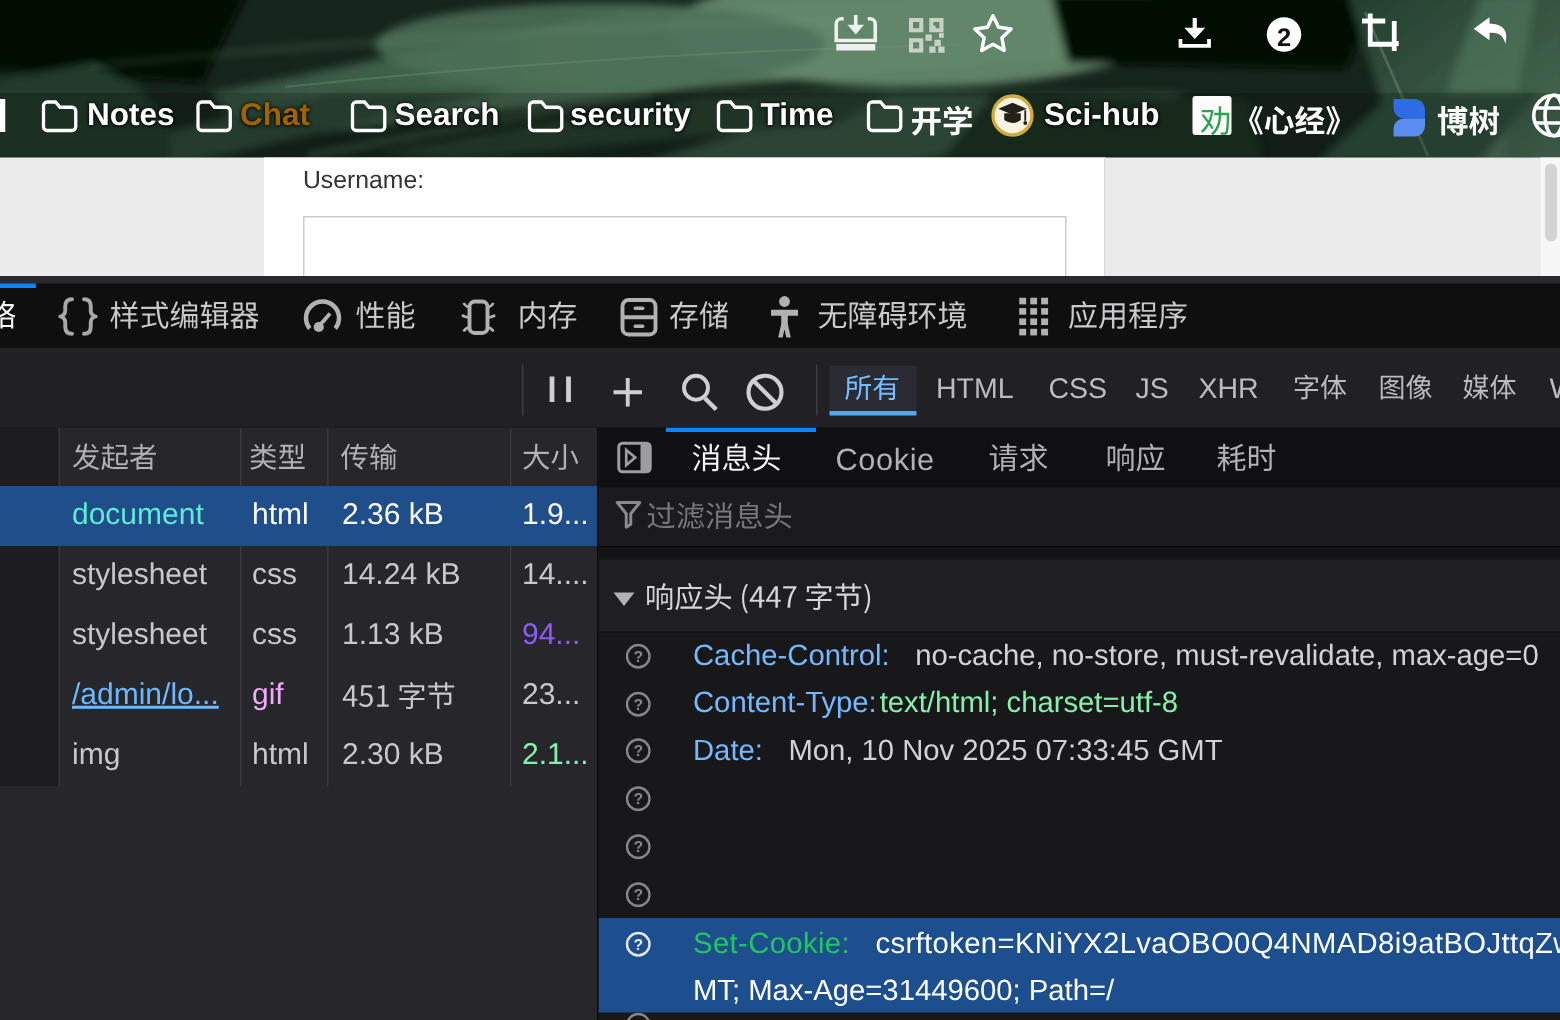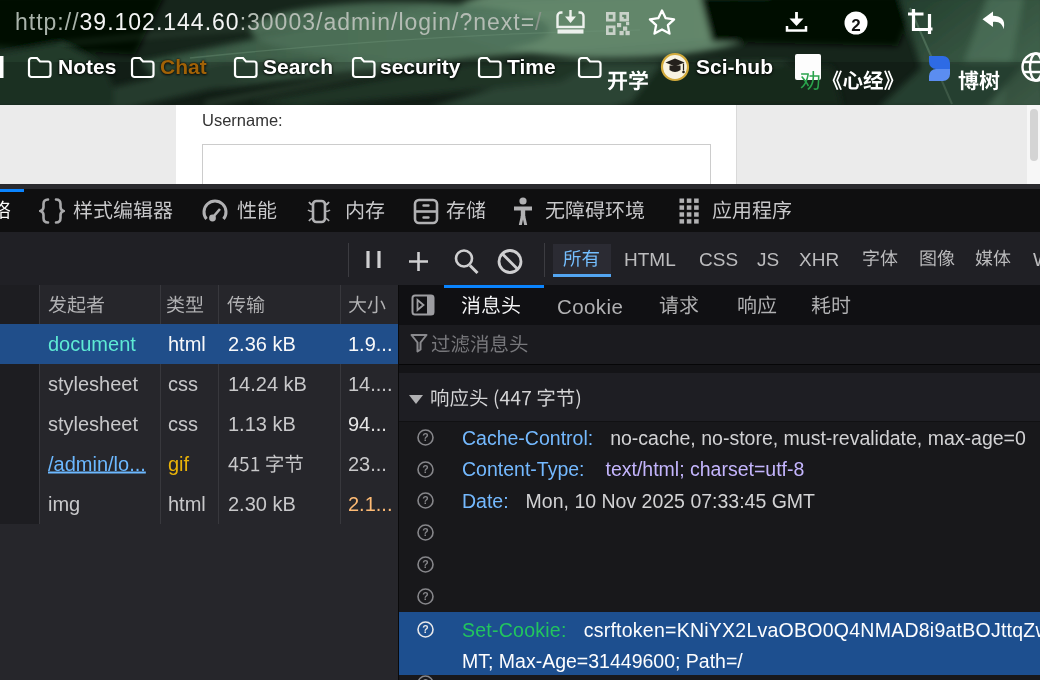--- a/index.html
+++ b/index.html
@@ -37,21 +37,20 @@
 <path d="M250,102 L470,64 L600,60 L560,82 L300,107 Z" fill="#283f2e"></path>
 <path d="M878,108 L928,62 L1026,62 L986,108 Z" fill="#2f4d3b"></path>
 <path d="M628,106 L662,62 L832,66 L842,106 Z" fill="#1d3024"></path>
 </g>
 <path d="M60,44 Q300,20 560,14" stroke="#79a083" stroke-width="1.6" fill="none" opacity="0.5" filter="url(#bl3)"></path>
 <path d="M190,58 Q420,34 640,30" stroke="#6e9378" stroke-width="1.3" fill="none" opacity="0.4"></path>
 <path d="M205,104 L432,62" stroke="#4d6c52" stroke-width="4" fill="none" opacity="0.65" filter="url(#bl3)"></path>
 <path d="M910,8 Q932,58 952,104" stroke="#5d8168" stroke-width="2" fill="none" opacity="0.6"></path>
 <rect y="62" width="1040" height="43" fill="#000" opacity="0.18"></rect>
 </svg></div>
-<div class="abs" style="left:15px;top:21.5px;transform:translateY(-50%);font:400 23px 'Liberation Sans';letter-spacing:1.0px;white-space:pre"><span style="color:#a9b3aa">http://</span><span style="color:#f4f5f4">39.102.144.60</span><span style="color:#b4bcb4">:30003/admin/login/?next=</span><span style="color:#8a948b">/</span></div>
 <div class="abs" style="left:0;top:0;width:1040px;height:62px">
 <svg width="1040" height="62" viewBox="0 0 1040 62" fill="none">
 <g stroke-width="2.4" stroke="#edf1ed">
  <path d="M562.5 12.5 h-1.5 a3.5 3.5 0 0 0 -3.5 3.5 v11 h26 v-11 a3.5 3.5 0 0 0 -3.5 -3.5 h-1.5"></path>
  <path d="M557.5 31.5 h26" stroke-width="4.2"></path>
  <path d="M570.5 10 v10.5"></path>
  <path d="M565 16.5 l5.5 6.5 l5.5 -6.5" fill="#edf1ed" stroke="none"></path>
 </g>
 <g fill="#ced6ce" stroke="none" opacity="0.95">
  <path d="M606 12 h9.5 v9.5 h-9.5 Z M608.7 14.7 h4.1 v4.1 h-4.1 Z" fill-rule="evenodd"></path>
@@ -72,21 +71,21 @@
 </g>
 <circle cx="856" cy="23" r="11.5" fill="#fff"></circle>
 <text x="856" y="30.5" text-anchor="middle" font-family="Liberation Sans" font-size="17" font-weight="700" fill="#111">2</text>
 <g stroke="#fff" stroke-width="3.2">
  <path d="M913.5 9 v4.5 M908 14 h15.5 M928 29 h4.5 M929.5 13.5 v0"></path>
  <path d="M913.5 13 v16.5 h16 v4.5"></path>
  <path d="M929.5 14 v15.5"></path>
 </g>
 <path d="M993 11.5 l-10.5 7.7 10.5 7.7 v-5 c6.5,-0.7 9.6,2.4 10.6,7.4 2.6,-10.5 -3.2,-13.2 -10.6,-13.6 Z" fill="#fff"></path>
 </svg></div>
-<div class="abs" style="left:0;top:48px;width:972px;height:43px">
+<div class="abs" style="left:0;top:58px;width:972px;height:43px">
       <svg width="1040" height="43" viewBox="0 0 1040 43" style="position:absolute;left:0;top:0">
         <rect x="0" y="8" width="3.5" height="22" fill="#fff"></rect>
         <g transform="translate(28,9)" fill="none" stroke="#fff" stroke-width="2.2">
           <path d="M1 17.5 v-14 a2.5 2.5 0 0 1 2.5 -2.5 h5.5 l3 3.5 h8 a2.5 2.5 0 0 1 2.5 2.5 v10.5 a2.5 2.5 0 0 1 -2.5 2.5 h-16.5 a2.5 2.5 0 0 1 -2.5 -2.5 Z"></path>
         </g>
         <g transform="translate(131,9)" fill="none" stroke="#fff" stroke-width="2.2">
           <path d="M1 17.5 v-14 a2.5 2.5 0 0 1 2.5 -2.5 h5.5 l3 3.5 h8 a2.5 2.5 0 0 1 2.5 2.5 v10.5 a2.5 2.5 0 0 1 -2.5 2.5 h-16.5 a2.5 2.5 0 0 1 -2.5 -2.5 Z"></path>
         </g>
         <g transform="translate(234,9)" fill="none" stroke="#fff" stroke-width="2.2">
           <path d="M1 17.5 v-14 a2.5 2.5 0 0 1 2.5 -2.5 h5.5 l3 3.5 h8 a2.5 2.5 0 0 1 2.5 2.5 v10.5 a2.5 2.5 0 0 1 -2.5 2.5 h-16.5 a2.5 2.5 0 0 1 -2.5 -2.5 Z"></path>
@@ -262,28 +261,28 @@
 <div style="position:absolute;left:168px;top:344.0px;transform:translateY(-50%);font:400 20px 'Liberation Sans',sans-serif;color:#f9f9fa;letter-spacing:0px;white-space:pre">html</div>
 <div style="position:absolute;left:228px;top:344.0px;transform:translateY(-50%);font:400 20px 'Liberation Sans',sans-serif;color:#f9f9fa;letter-spacing:0px;white-space:pre">2.36 kB</div>
 <div style="position:absolute;left:348px;top:344.0px;transform:translateY(-50%);font:400 20px 'Liberation Sans',sans-serif;color:#f9f9fa;letter-spacing:0px;white-space:pre">1.9...</div>
 <div style="position:absolute;left:48px;top:384.0px;transform:translateY(-50%);font:400 20px 'Liberation Sans',sans-serif;color:#c8c8ca;letter-spacing:0px;white-space:pre">stylesheet</div>
 <div style="position:absolute;left:168px;top:384.0px;transform:translateY(-50%);font:400 20px 'Liberation Sans',sans-serif;color:#c8c8ca;letter-spacing:0px;white-space:pre">css</div>
 <div style="position:absolute;left:228px;top:384.0px;transform:translateY(-50%);font:400 20px 'Liberation Sans',sans-serif;color:#c8c8ca;letter-spacing:0px;white-space:pre">14.24 kB</div>
 <div style="position:absolute;left:348px;top:384.0px;transform:translateY(-50%);font:400 20px 'Liberation Sans',sans-serif;color:#c8c8ca;letter-spacing:0px;white-space:pre">14....</div>
 <div style="position:absolute;left:48px;top:424.0px;transform:translateY(-50%);font:400 20px 'Liberation Sans',sans-serif;color:#c8c8ca;letter-spacing:0px;white-space:pre">stylesheet</div>
 <div style="position:absolute;left:168px;top:424.0px;transform:translateY(-50%);font:400 20px 'Liberation Sans',sans-serif;color:#c8c8ca;letter-spacing:0px;white-space:pre">css</div>
 <div style="position:absolute;left:228px;top:424.0px;transform:translateY(-50%);font:400 20px 'Liberation Sans',sans-serif;color:#c8c8ca;letter-spacing:0px;white-space:pre">1.13 kB</div>
-<div style="position:absolute;left:348px;top:424.0px;transform:translateY(-50%);font:400 20px 'Liberation Sans',sans-serif;color:#e5e5e5;letter-spacing:0px;white-space:pre">94...</div>
+<div style="position:absolute;left:348px;top:424.0px;transform:translateY(-50%);font:400 20px 'Liberation Sans',sans-serif;color:#8b5cf6;letter-spacing:0px;white-space:pre">94...</div>
 <div class="abs" style="left:48px;top:464px;transform:translateY(-50%);font:400 20px 'Liberation Sans';color:#6cb8ff;text-decoration:underline;white-space:pre">/admin/lo...</div>
-<div style="position:absolute;left:168px;top:464.0px;transform:translateY(-50%);font:400 20px 'Liberation Sans',sans-serif;color:#eab308;letter-spacing:0px;white-space:pre">gif</div>
+<div style="position:absolute;left:168px;top:464.0px;transform:translateY(-50%);font:400 20px 'Liberation Sans',sans-serif;color:#f0abfc;letter-spacing:0px;white-space:pre">gif</div>
 <div style="position:absolute;left:348px;top:464.0px;transform:translateY(-50%);font:400 20px 'Liberation Sans',sans-serif;color:#c8c8ca;letter-spacing:0px;white-space:pre">23...</div>
 <div style="position:absolute;left:48px;top:504.0px;transform:translateY(-50%);font:400 20px 'Liberation Sans',sans-serif;color:#c8c8ca;letter-spacing:0px;white-space:pre">img</div>
 <div style="position:absolute;left:168px;top:504.0px;transform:translateY(-50%);font:400 20px 'Liberation Sans',sans-serif;color:#c8c8ca;letter-spacing:0px;white-space:pre">html</div>
 <div style="position:absolute;left:228px;top:504.0px;transform:translateY(-50%);font:400 20px 'Liberation Sans',sans-serif;color:#c8c8ca;letter-spacing:0px;white-space:pre">2.30 kB</div>
-<div style="position:absolute;left:348px;top:504.0px;transform:translateY(-50%);font:400 20px 'Liberation Sans',sans-serif;color:#fdba74;letter-spacing:0px;white-space:pre">2.1...</div>
+<div style="position:absolute;left:348px;top:504.0px;transform:translateY(-50%);font:400 20px 'Liberation Sans',sans-serif;color:#86efac;letter-spacing:0px;white-space:pre">2.1...</div>
 <div style="position:absolute;left:228px;top:453.5px;line-height:0"><svg width="76" height="20" viewBox="0 0 76 20" style="overflow:visible">
         <path d="M6.6 17.2H8.3V13.2H10.2V11.8H8.3V2.9H6.3L0.4 12.1V13.2H6.6ZM6.6 11.8H2.2L5.5 6.9C5.9 6.2 6.3 5.5 6.6 4.8H6.7C6.7 5.5 6.6 6.7 6.6 7.4Z M15.9 17.4C18.3 17.4 20.6 15.6 20.6 12.5C20.6 9.4 18.7 8.0 16.3 8.0C15.4 8.0 14.8 8.2 14.2 8.5L14.5 4.4H19.9V2.9H13.0L12.5 9.5L13.5 10.1C14.3 9.6 14.9 9.3 15.8 9.3C17.6 9.3 18.8 10.5 18.8 12.6C18.8 14.6 17.5 15.9 15.8 15.9C14.1 15.9 13.0 15.2 12.2 14.4L11.3 15.5C12.3 16.5 13.7 17.4 15.9 17.4Z M23.4 17.2H31.2V15.7H28.3V2.9H27.0C26.2 3.3 25.3 3.6 24.0 3.9V5.0H26.6V15.7H23.4Z M45.8 10.1V11.3H38.2V12.7H45.8V16.9C45.8 17.2 45.7 17.3 45.4 17.3C45.0 17.3 43.7 17.3 42.4 17.2C42.7 17.6 43.0 18.3 43.1 18.7C44.7 18.7 45.7 18.7 46.4 18.5C47.1 18.2 47.3 17.8 47.3 16.9V12.7H55.0V11.3H47.3V10.6C49.1 9.7 50.8 8.3 52.0 7.1L51.0 6.3L50.7 6.4H41.4V7.8H49.2C48.2 8.7 47.0 9.5 45.8 10.1ZM45.1 1.1C45.5 1.6 45.8 2.2 46.1 2.8H38.4V6.8H39.8V4.2H53.3V6.8H54.8V2.8H47.8C47.5 2.2 47.0 1.3 46.5 0.6Z M58.2 7.7V9.1H63.4V18.7H64.9V9.1H71.4V14.2C71.4 14.4 71.3 14.5 70.9 14.5C70.5 14.6 69.2 14.6 67.8 14.5C68.0 15.0 68.2 15.6 68.2 16.0C70.1 16.0 71.3 16.0 72.0 15.8C72.7 15.6 72.9 15.1 72.9 14.2V7.7ZM68.7 0.8V3.0H63.5V0.8H62.0V3.0H57.4V4.4H62.0V6.6H63.5V4.4H68.7V6.6H70.2V4.4H74.8V3.0H70.2V0.8Z" fill="#c8c8ca"></path>
       </svg></div>
 <div class="abs" style="left:398px;top:285px;width:1px;height:395px;background:#0a0a0b"></div>
 <div class="abs" style="left:399px;top:285px;width:641px;height:395px;background:#18181b;overflow:hidden">
 <div class="abs" style="left:0;top:0;width:641px;height:40px;background:#101013"></div>
 <div class="abs" style="left:45px;top:0;width:100px;height:3px;background:#0a84ff"></div>
 <div class="abs" style="left:12px;top:9px;width:24px;height:22px">
 <svg width="24" height="22" viewBox="0 0 24 22" fill="none" stroke="#9d9da1" stroke-width="2">
 <rect x="1.5" y="1.5" width="21" height="19" rx="2.5"></rect>
@@ -321,21 +320,21 @@
       </svg></div>
 <div class="abs" style="left:417px;top:429.0px;width:17px;height:17px"><svg width="17" height="17" viewBox="0 0 17 17">
         <circle cx="8.5" cy="8.5" r="7.5" fill="none" stroke="#86868a" stroke-width="1.6"></circle>
         <text x="8.5" y="12" text-anchor="middle" font-family="Liberation Sans" font-size="10.5" font-weight="700" fill="#86868a">?</text>
       </svg></div>
 <div class="abs" style="left:462px;top:437.5px;transform:translateY(-50%);font:400 19.5px 'Liberation Sans';white-space:pre"><span style="color:#74b9ff">Cache-Control:</span><span style="color:#d2d2d4;margin-left:17px">no-cache, no-store, must-revalidate, max-age=0</span></div>
 <div class="abs" style="left:417px;top:460.7px;width:17px;height:17px"><svg width="17" height="17" viewBox="0 0 17 17">
         <circle cx="8.5" cy="8.5" r="7.5" fill="none" stroke="#86868a" stroke-width="1.6"></circle>
         <text x="8.5" y="12" text-anchor="middle" font-family="Liberation Sans" font-size="10.5" font-weight="700" fill="#86868a">?</text>
       </svg></div>
-<div class="abs" style="left:462px;top:469.2px;transform:translateY(-50%);font:400 19.5px 'Liberation Sans';white-space:pre"><span style="color:#74b9ff">Content-Type:</span><span style="color:#c4b5fd;margin-left:21px">text/html; charset=utf-8</span></div>
+<div class="abs" style="left:462px;top:469.2px;transform:translateY(-50%);font:400 19.5px 'Liberation Sans';white-space:pre"><span style="color:#74b9ff">Content-Type:</span><span style="color:#86efac;margin-left:2px">text/html; charset=utf-8</span></div>
 <div class="abs" style="left:417px;top:492.4px;width:17px;height:17px"><svg width="17" height="17" viewBox="0 0 17 17">
         <circle cx="8.5" cy="8.5" r="7.5" fill="none" stroke="#86868a" stroke-width="1.6"></circle>
         <text x="8.5" y="12" text-anchor="middle" font-family="Liberation Sans" font-size="10.5" font-weight="700" fill="#86868a">?</text>
       </svg></div>
 <div class="abs" style="left:462px;top:500.9px;transform:translateY(-50%);font:400 19.5px 'Liberation Sans';white-space:pre"><span style="color:#74b9ff">Date:</span><span style="color:#d2d2d4;margin-left:17px">Mon, 10 Nov 2025 07:33:45 GMT</span></div>
 <div class="abs" style="left:417px;top:524.1px;width:17px;height:17px"><svg width="17" height="17" viewBox="0 0 17 17">
         <circle cx="8.5" cy="8.5" r="7.5" fill="none" stroke="#86868a" stroke-width="1.6"></circle>
         <text x="8.5" y="12" text-anchor="middle" font-family="Liberation Sans" font-size="10.5" font-weight="700" fill="#86868a">?</text>
       </svg></div>
 <div class="abs" style="left:417px;top:555.8px;width:17px;height:17px"><svg width="17" height="17" viewBox="0 0 17 17">

